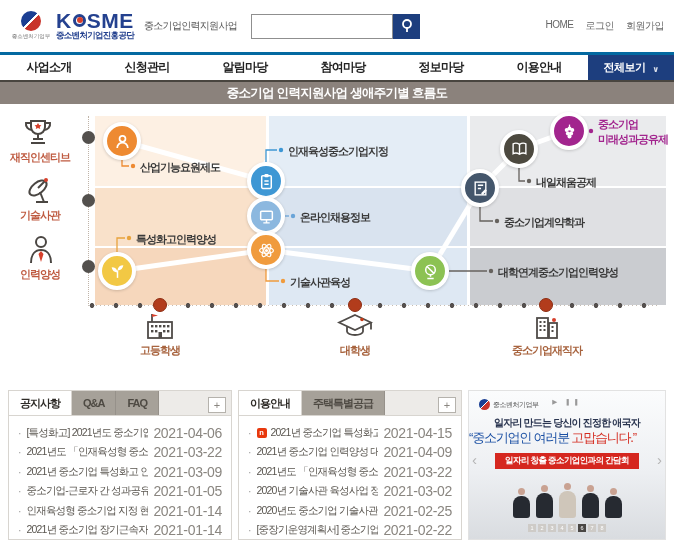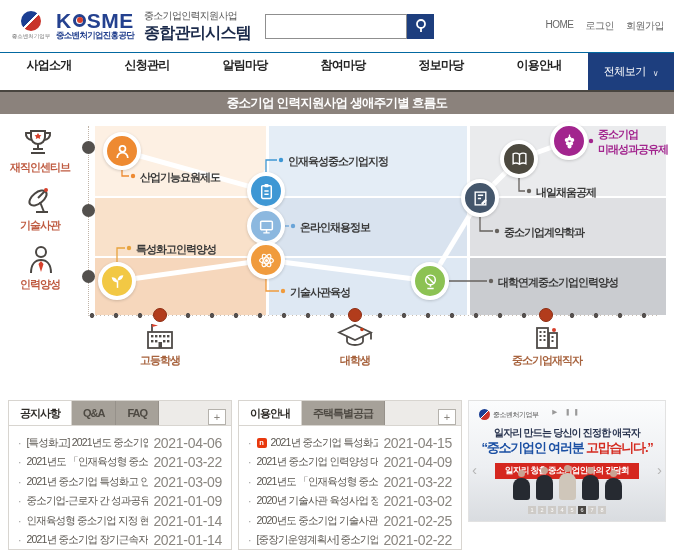--- a/index.html
+++ b/index.html
@@ -20,24 +20,24 @@
   .site-t{margin-left:10px}
   .site-sub{font-size:10px;color:#555;letter-spacing:-.7px}
   .site-main{font-size:16px;font-weight:bold;color:#1b2a4a;letter-spacing:-.7px}
   .search{margin-left:14px;display:flex;align-items:center}
   .search input{width:142px;height:25px;border:1px solid #8f8f8f;padding:0 6px;font-size:11px;outline:none}
   .search button{width:27px;height:25px;border:0;background:#1d3d7b;cursor:pointer;display:flex;align-items:center;justify-content:center}
   .hdr-links{margin-left:auto;display:flex;gap:12px;font-size:10px;color:#666;letter-spacing:-.5px}
   .hdr-links span{cursor:pointer}
 
   
-  .nav{height:40px;border-top:1px solid #0369a1;border-bottom:2px solid #49453f;display:flex}
+  .nav{height:30px;border-top:3px solid #0369a1;border-bottom:2px solid #49453f;display:flex}
   .nav-items{flex:1;display:flex}
   .nav-item{flex:1;text-align:center;line-height:24px;font-size:12px;font-weight:bold;color:#222;letter-spacing:-.8px;cursor:pointer}
-  .all-menu{width:86px;color:#fff;font-size:11px;font-weight:normal;display:flex;align-items:center;justify-content:center;gap:7px;letter-spacing:-.5px;cursor:pointer}
+  .all-menu{width:86px;color:#fff;font-size:11px;font-weight:bold;display:flex;align-items:center;justify-content:center;gap:7px;letter-spacing:-.5px;cursor:pointer}
   .chev::after{content:"∨";font-size:8px;opacity:.85}
 
   
   .strip{height:22px;color:#fff;text-align:center;font-size:12.5px;font-weight:bold;line-height:22px;letter-spacing:-.7px}
 
   
   .diagram{position:relative;height:278px;background:#fff}
   .zone{position:absolute;z-index:1}
   .axis-y{position:absolute;left:88px;top:12px;height:190px;width:1px;border-left:1px dotted #c0b4a8;z-index:1}
   .axis-dot{position:absolute;width:13px;height:13px;border-radius:50%;background:#53504d;z-index:2}
@@ -51,41 +51,41 @@
   .lines{position:absolute;left:0;top:0;z-index:2}
   .node{position:absolute;width:38px;height:38px;border:4px solid #fff;border-radius:50%;display:flex;align-items:center;justify-content:center;z-index:3;box-shadow:0 1px 3px rgba(0,0,0,.18);cursor:pointer}
   .prog-label{position:absolute;font-size:11px;font-weight:bold;color:#3a3a3a;letter-spacing:-1px;white-space:nowrap;z-index:4;cursor:pointer}
   .prog-label.purple{color:#a2258e}
   .stage-icon{position:absolute;z-index:2}
   .stage-label{position:absolute;font-size:11px;font-weight:bold;color:#a8643f;letter-spacing:-1px;text-align:center;z-index:2}
 
   
   .boards{display:flex;gap:6px;padding:0 8px;margin-top:8px}
   .board{width:224px;height:150px;border:1px solid #d8d5d0;background:#fff}
-  .tabs{height:25px;display:flex;background:#edebe8;border-bottom:1px solid #d8d5d0;align-items:flex-end}
+  .tabs{height:25px;display:flex;background:#edebe8;border-bottom:1px solid #d8d5d0;align-items:center}
   .tab{padding:0 11px;line-height:24px;font-size:11px;font-weight:bold;letter-spacing:-1px;background:#a6a199;color:#4e4a43;border-right:1px solid #96918a;cursor:pointer;white-space:nowrap}
   .tab.active{background:#fff;color:#2e2b27;border-right:1px solid #d8d5d0}
   .tab-spacer{flex:1}
   .more{width:18px;height:16px;margin:4px 5px 0 0;border:1px solid #b5b2ac;background:#fff;color:#8a8680;font-size:11px;line-height:12px;padding:0;cursor:pointer}
   .list{list-style:none;margin:0;padding:7px 9px}
   .row{display:flex;align-items:center;height:19.5px;font-size:10.5px;cursor:pointer}
   .row .bullet{color:#999;margin-right:5px}
   .row .title{flex:1;overflow:hidden;white-space:nowrap;color:#5a5650;letter-spacing:-.8px}
   .row .date{margin-left:5px;color:#8a8680;font-size:14px;letter-spacing:-.3px}
   .new-badge{width:10px;height:10px;background:#e8380d;border-radius:2px;color:#fff;font-size:7.5px;font-weight:bold;line-height:10px;text-align:center;margin-right:4px;flex:none}
 
   
-  .promo{width:198px;height:122px;position:relative;border:1px solid #e2e2e2;cursor:pointer;
+  .promo{width:198px;height:150px;position:relative;border:1px solid #e2e2e2;cursor:pointer;
     background:linear-gradient(180deg,#fbfcfd 0%,#edeff2 55%,#d9dce0 100%);overflow:hidden}
   .promo-logo{position:absolute;top:8px;left:10px;display:flex;align-items:center;gap:3px}
   .promo-taegeuk{width:11px;height:11px;border-radius:50%;background:linear-gradient(135deg,#1b3f93 47%,#fff 47% 53%,#c8332a 53%)}
   .promo-ministry{font-size:7px;color:#555;letter-spacing:-.5px}
   .promo-ctrl{position:absolute;top:7px;left:0;width:100%;text-align:center;font-size:6.5px;color:#999;letter-spacing:3px}
   .promo-l1{position:absolute;top:25px;width:100%;text-align:center;font-size:10px;font-weight:bold;color:#2a3550;letter-spacing:-.8px}
-  .promo-l2{position:absolute;top:38px;width:100%;text-align:center;font-size:13px;font-weight:bold;letter-spacing:-1.2px}
+  .promo-l2{position:absolute;top:38px;width:100%;font-size:13px;font-weight:normal;letter-spacing:-1.2px}
   .promo-l2 .b{color:#1a4fa3}.promo-l2 .r{color:#d42b20}
   .promo-badge-wrap{position:absolute;top:58px;width:100%;text-align:center}
   .promo-badge{display:inline-block;background:#d5271f;color:#fff;font-size:8.5px;font-weight:bold;padding:2px 10px;letter-spacing:-.6px}
   .people{position:absolute;bottom:21px;left:0;width:100%;display:flex;justify-content:center;align-items:flex-end;gap:6px}
   .person .head{width:7px;height:7px;border-radius:50%;background:#c9a292;margin:0 auto 1px}
   .person .bodyy{width:17px;height:24px;background:#262a31;border-radius:8px 8px 3px 3px}
   .person.lite .bodyy{background:#cfc6ba}
   .pg-row{position:absolute;bottom:7px;left:0;width:100%;display:flex;justify-content:center;gap:2px}
   .pg{width:8px;height:8px;background:#cecbc7;color:#fff;font-size:5.5px;line-height:8px;text-align:center;cursor:pointer}
   .pg.active{background:#4a4744}
@@ -105,21 +105,20 @@
     <div class="kosme">
       <div class="kosme-word">
           <span>K</span>
           <span class="kosme-o"></span>
           <span>SME</span>
         </div>
       <div class="kosme-org">중소벤처기업진흥공단</div>
     </div>
     <div class="site-t">
       <div class="site-sub">중소기업인력지원사업</div>
-      <div class="site-main">종합관리시스템</div>
     </div>
     <div class="search">
       <input placeholder="" style="">
       <button style="background: rgb(29, 62, 126);">
         <svg width="14" height="16" viewBox="0 0 14 16">
             <circle cx="7" cy="6" r="4" fill="none" stroke="#fff" stroke-width="1.8"></circle>
             <path d="M7,10 v4" stroke="#fff" stroke-width="1.8"></path>
           </svg>
       </button>
     </div>
@@ -376,21 +375,21 @@
 
           <li class="row">
             <span class="bullet">·</span>
             <span class="title">2021년 중소기업 특성화고 인력양성사업 취업(…</span>
             <span class="date">2021-03-09</span>
           </li>
 
           <li class="row">
             <span class="bullet">·</span>
             <span class="title">중소기업-근로자 간 성과공유제 안내 (성과공유…</span>
-            <span class="date">2021-01-09</span>
+            <span class="date">2021-01-05</span>
           </li>
 
           <li class="row">
             <span class="bullet">·</span>
             <span class="title">인재육성형 중소기업 지정 현황 안내(21년 01월 …</span>
             <span class="date">2021-01-14</span>
           </li>
 
           <li class="row">
             <span class="bullet">·</span>

